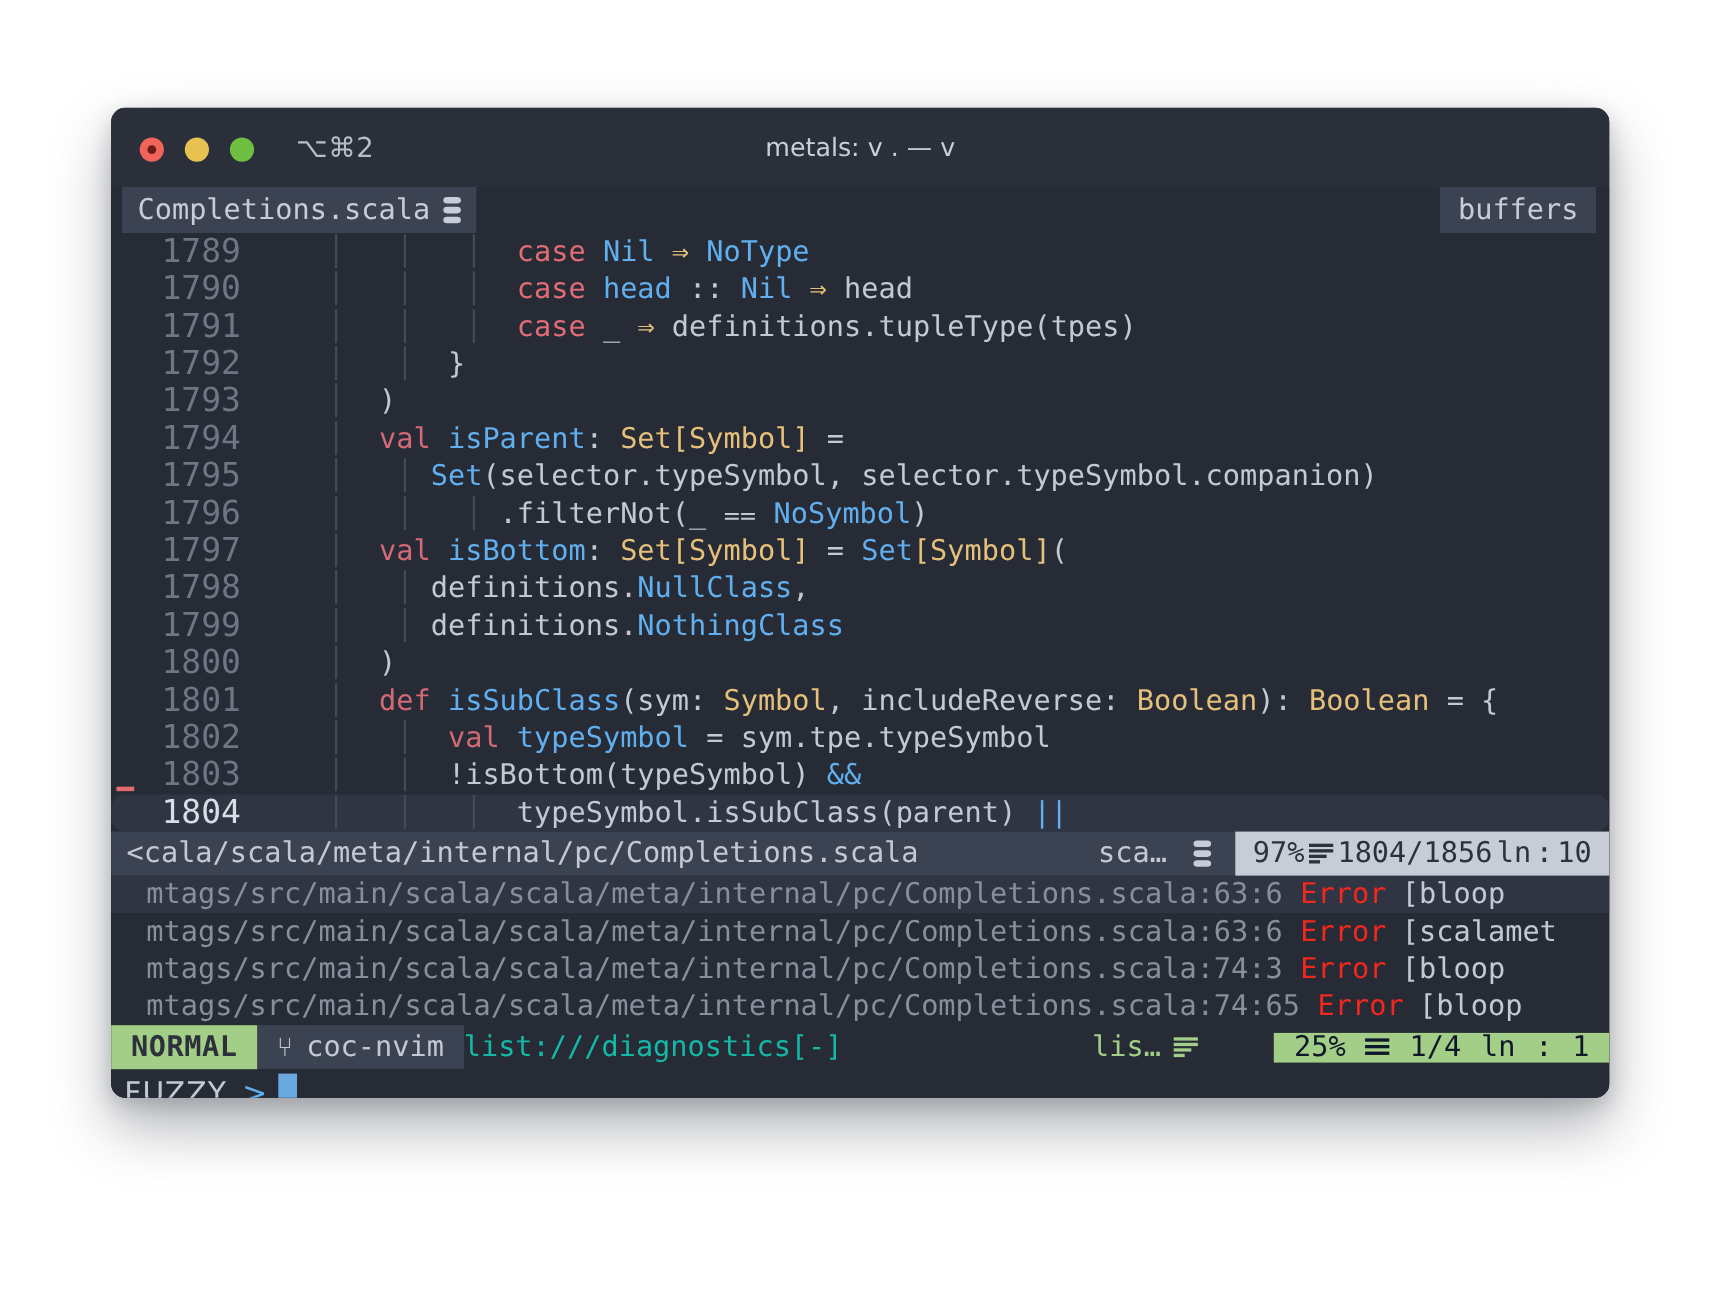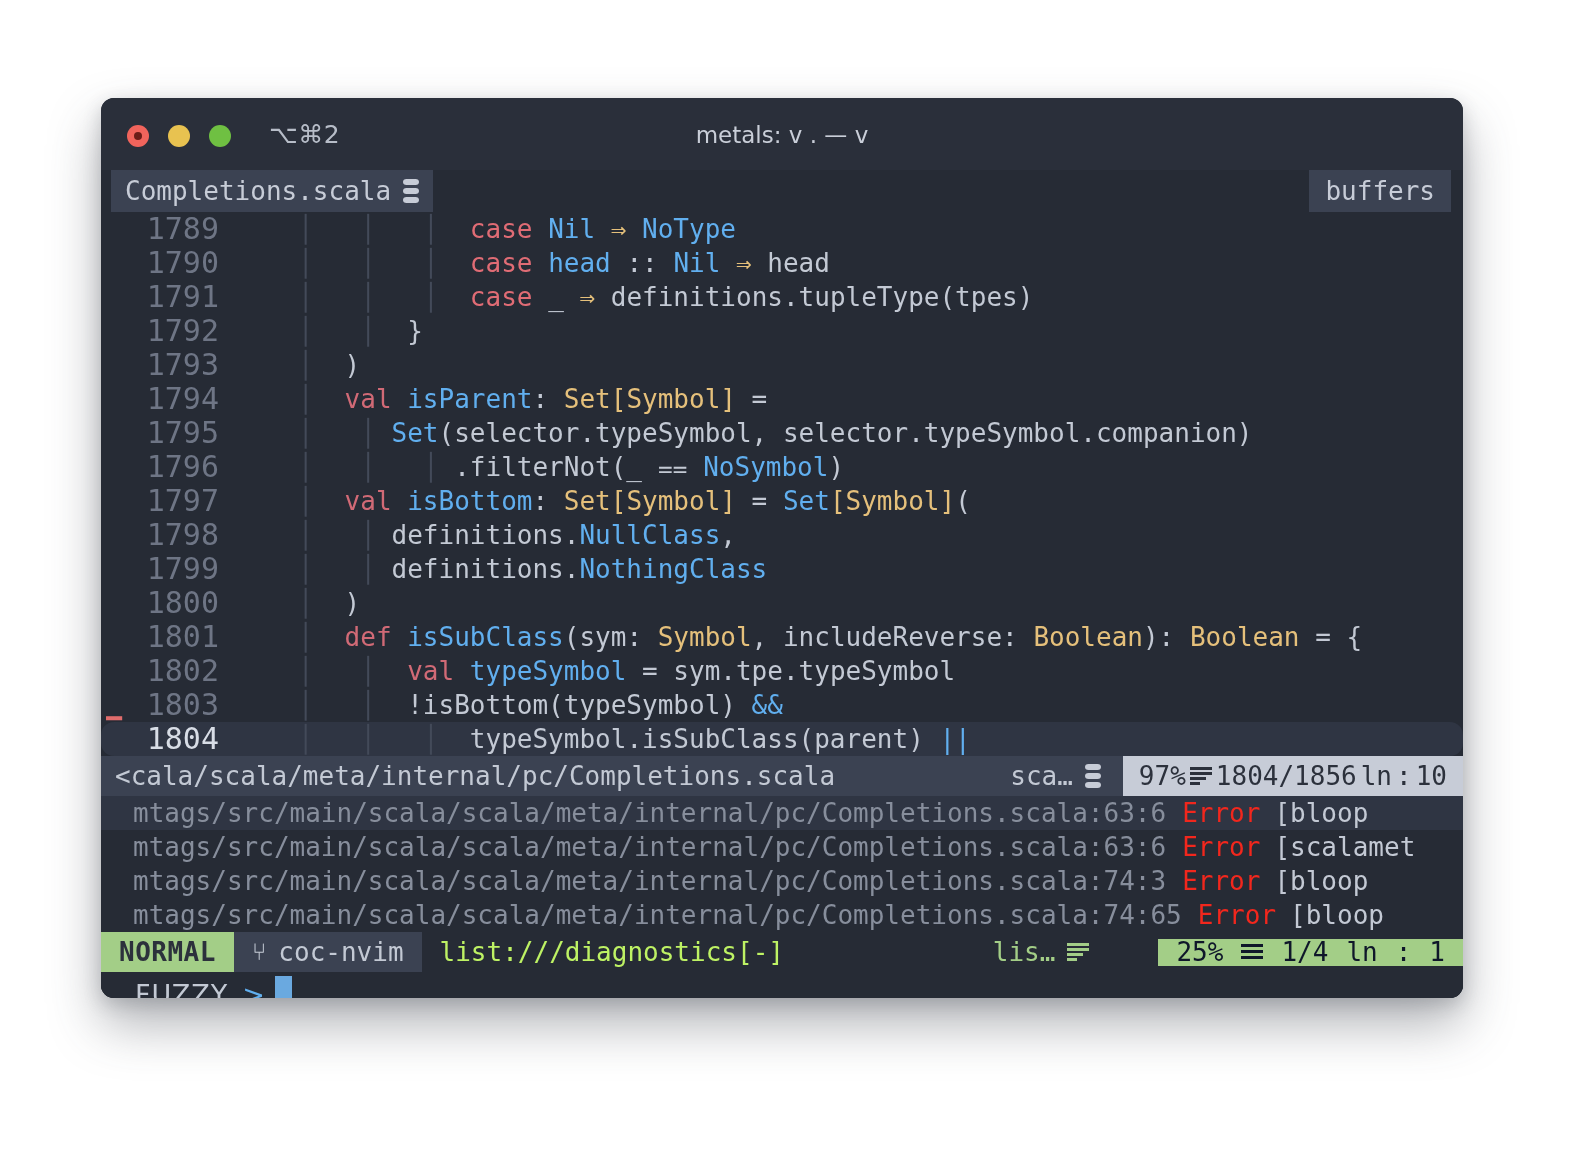--- a/index.html
+++ b/index.html
@@ -202,21 +202,21 @@
     color: #c3c9d4;
   }
   .filestatus .path {
     padding-left: 14px;
     white-space: nowrap;
   }
   .filestatus .ftype {
     margin-left: auto;
     display: flex;
     align-items: center;
-    gap: 12px;
+    gap: 24px;
     padding-right: 22px;
     color: #c3c9d4;
   }
   .filestatus .pos {
     background: #c7ccd7;
     color: #2c313c;
     height: 40px;
     display: flex;
     align-items: center;
     gap: 4px;
@@ -282,22 +282,21 @@
     background: #3b4252;
     color: #c3c9d4;
     height: 40px;
     display: flex;
     align-items: center;
     gap: 12px;
     padding: 0 18px;
   }
   .branch-icon { font-size: 24px; color: #c3c9d4; }
   .slfile {
-    color: #bef264;
-    padding-left: 18px;
+    color: #14b8a6;
     white-space: nowrap;
   }
   .slright {
     margin-left: auto;
     display: flex;
     align-items: center;
     height: 40px;
     gap: 47px;
   }
   .sltype {
@@ -338,21 +337,21 @@
   
   .cmdline {
     height: 44px;
     background: #262b35;
     display: flex;
     align-items: center;
     font-size: 27px;
     padding-left: 12px;
     font-family: "DejaVu Sans", sans-serif;
   }
-  .fuzzy-label { color: #c3c9d4; letter-spacing: 1px; margin-left: 22px; }
+  .fuzzy-label { color: #c3c9d4; letter-spacing: 1px; }
   .fuzzy-gt    { color: #61afef; padding: 0 10px 0 14px; font-size: 27px; }
   .fuzzy-cursor {
     width: 17px;
     height: 36px;
     background: #6aa9e0;
     display: inline-block;
   }
 </style>
 </head>
 <body>

